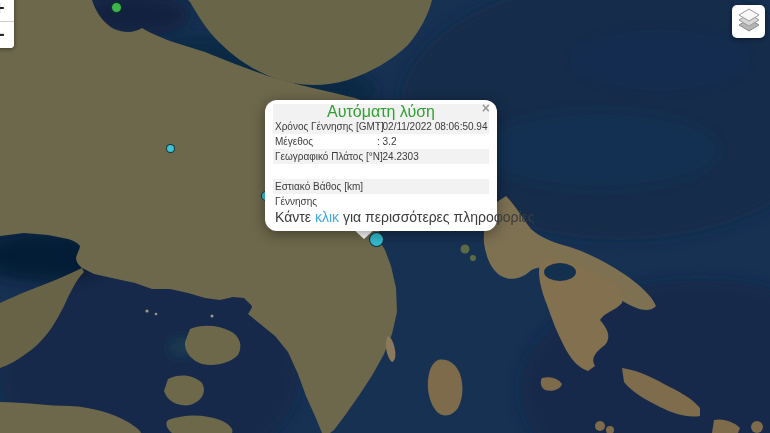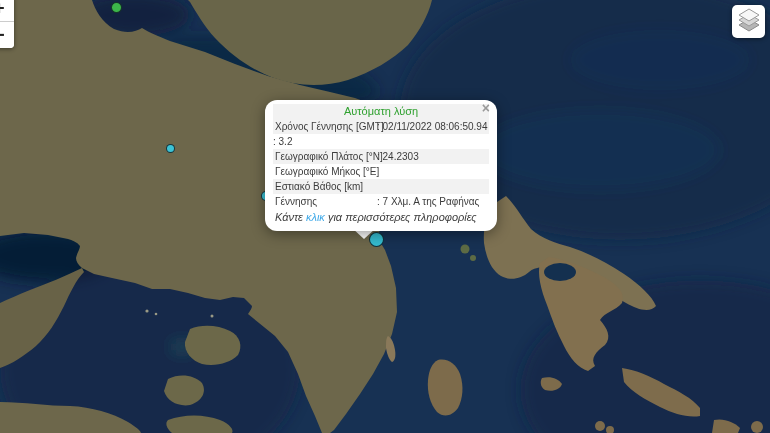--- a/index.html
+++ b/index.html
@@ -32,26 +32,26 @@
       border-radius:5px;box-shadow:0 1px 4px rgba(0,0,0,.45);display:flex;align-items:center;
       justify-content:center;cursor:pointer;z-index:7;}
 
   
   #popup{position:absolute;left:265px;top:100px;width:232px;z-index:5;background:#fff;
       border-radius:12px;box-shadow:0 3px 14px rgba(0,0,0,.4);padding:4px 8px 5px 8px;
       box-sizing:border-box;color:#3c3c3c;}
   #popup-close{position:absolute;top:1px;right:7px;color:#9a9a9a;font-size:14px;line-height:14px;
       cursor:pointer;font-weight:bold;}
   #popup-title{height:15px;line-height:15px;text-align:center;background:#f2f2f2;
-      color:#2fa12f;font-size:11px;}
+      color:#2fa12f;font-size:16px;}
   .prow{display:flex;height:15px;line-height:15px;font-size:10px;white-space:nowrap;}
   .prow:nth-child(odd){background:#f2f2f2;}
   .prow .lbl{width:102px;flex:none;padding-left:2px;}
   .prow .val{flex:1;}
-  #popup-footer{height:17px;line-height:17px;font-size:11px;white-space:nowrap;padding-left:2px;font-style:italic;}
+  #popup-footer{height:17px;line-height:17px;font-size:14px;white-space:nowrap;padding-left:2px;}
   #popup-footer .link{color:#3fa9e8;cursor:pointer;}
   #popup-tail{position:absolute;left:351px;top:227px;width:0;height:0;z-index:5;
       border-left:13px solid transparent;border-right:13px solid transparent;
       border-top:12px solid #fff;}
 </style>
 </head>
 <body>
 
 <div id="app">
 
@@ -183,35 +183,34 @@
 
   <div id="popup">
     <div id="popup-close">×</div>
     <div id="popup-title">Αυτόματη λύση</div>
 
     <div class="prow">
       <span class="lbl">Χρόνος Γέννησης [GMT]</span>
       <span class="val">: 02/11/2022 08:06:50.94</span>
     </div>
     <div class="prow">
+      <span class="lbl">Μέγεθος</span>
       <span class="val">: 3.2</span>
     </div>
     <div class="prow">
       <span class="lbl">Γεωγραφικό Πλάτος [°N]</span>
       <span class="val">: 24.2303</span>
     </div>
     <div class="prow">
-      <span class="lbl">Γεωγραφικό Μήκος [°E]</span>
     </div>
     <div class="prow">
       <span class="lbl">Εστιακό Βάθος [km]</span>
     </div>
     <div class="prow">
       <span class="lbl">Γέννησης</span>
-      <span class="val">: 7 Χλμ. Α της Ραφήνας</span>
     </div>
 
     <div id="popup-footer"><span>Κάντε </span><span class="link">κλικ</span><span> για περισσότερες πληροφορίες</span></div>
   </div>
 
   <div id="zoom-control">
     <div class="zoom-btn" id="zoom-in">+</div>
     <div class="zoom-btn" id="zoom-out">−</div>
   </div>
 

